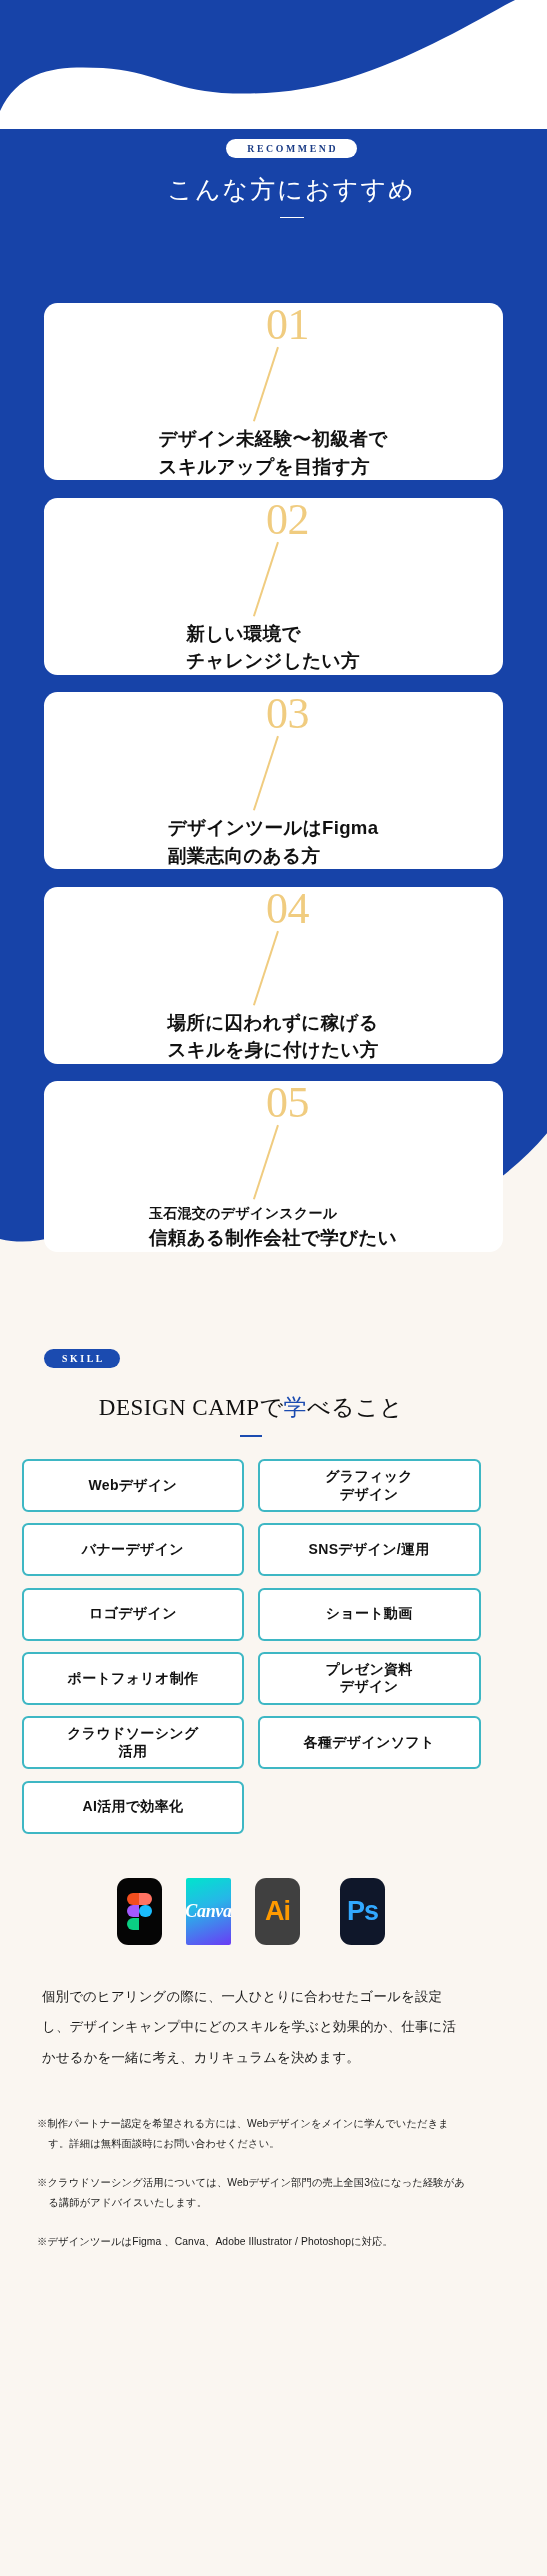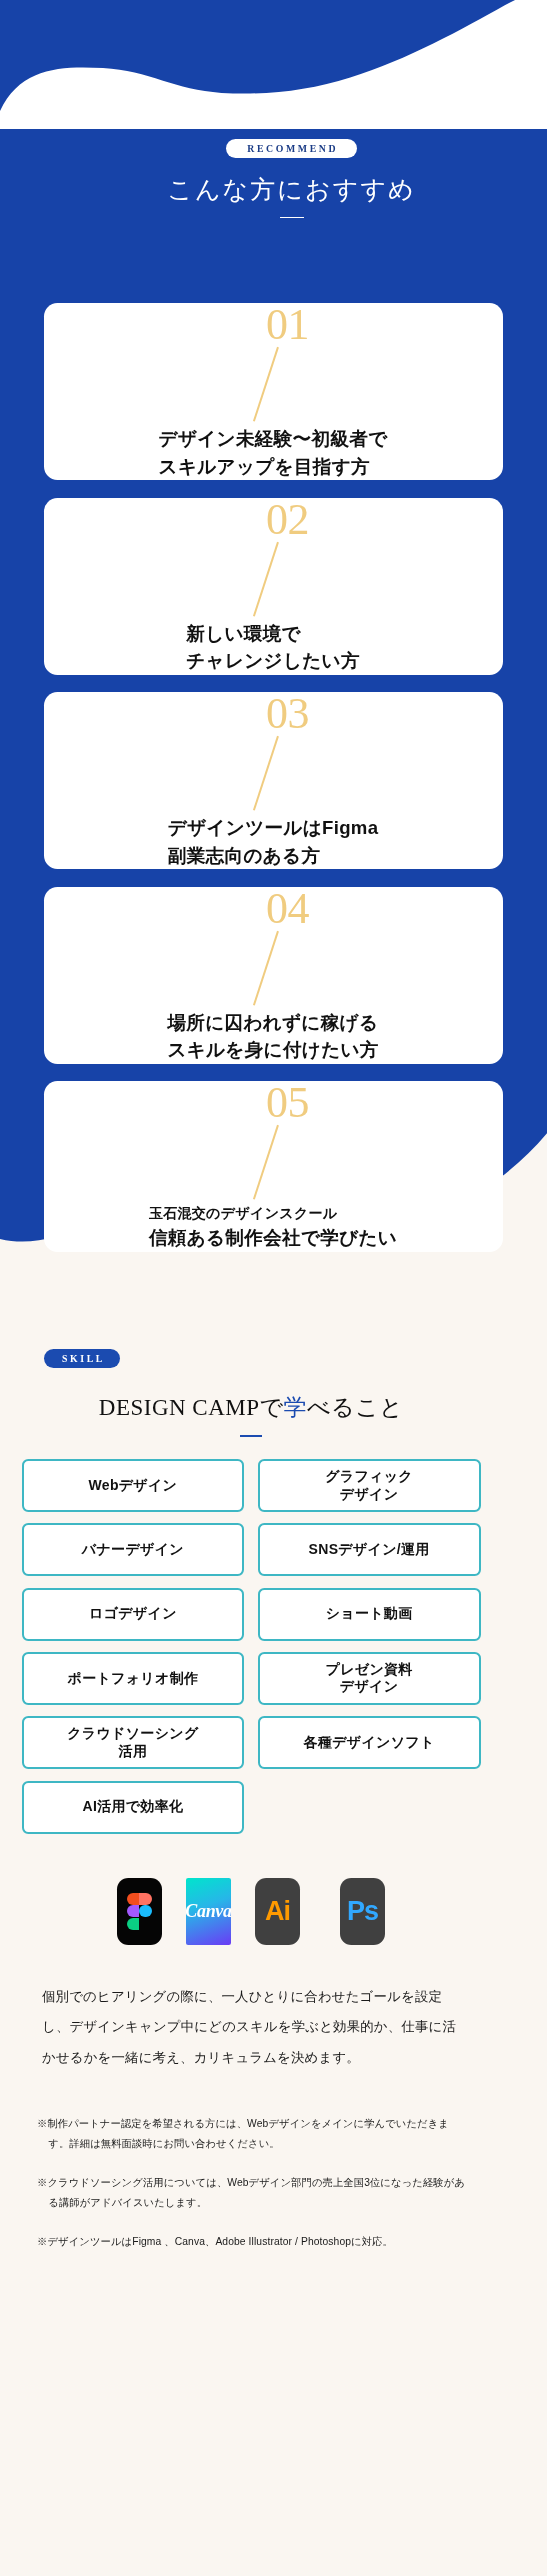--- a/index.html
+++ b/index.html
@@ -98,21 +98,21 @@
   
   .tools {
     margin:44px auto 0; width:459px;
     display:flex; justify-content:center; align-items:center; gap:24px;
   }
   .logo { width:45px; height:67px; border-radius:11.3px; position:relative; overflow:hidden;
           display:flex; align-items:center; justify-content:center; }
   .logo-figma { background:#050505; }
   .logo-canva { background:linear-gradient(160deg,#00E5CC 0%,#27B6E8 42%,#6A3BF5 100%); border-radius:2.1px; }
   .logo-ai { background:#404040; }
-  .logo-ps { background:#404040;margin-left:16px; }
+  .logo-ps { background:#0f172a;margin-left:16px; }
   .fg-shapes { position:relative; width:25px; height:37px; }
   .fg { position:absolute; }
   .canva-txt { font-family:"Liberation Serif", serif; font-style:italic; font-weight:700;
                color:#FFFFFF; font-size:18px; letter-spacing:-0.3px; }
   .adobe-txt { font-family:"Liberation Sans", sans-serif; font-weight:700; font-size:27px; letter-spacing:-1px; }
   .ai-txt { color:#FF9A00; }
   .ps-txt { color:#31A8FF; }
 
   
   .body-copy {

